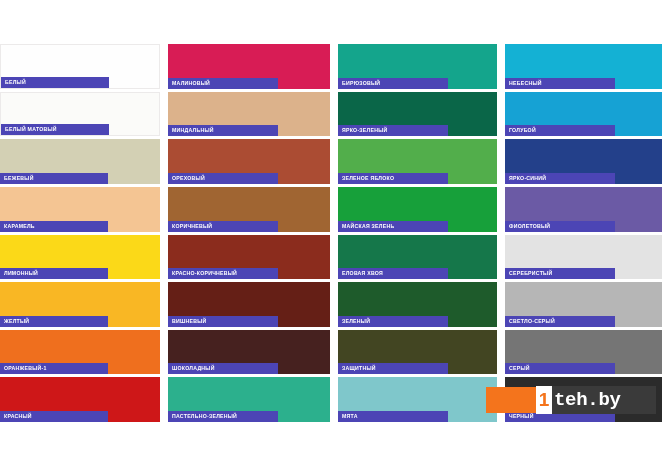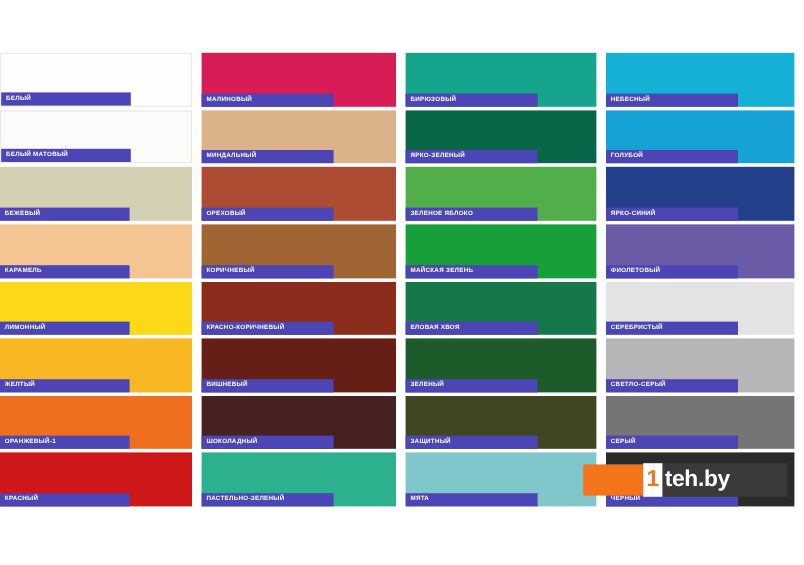--- a/index.html
+++ b/index.html
@@ -122,21 +122,21 @@
   .wm-text {
     position: absolute;
     left: 68px;
     top: 0;
     height: 28px;
     line-height: 28px;
     color: #ffffff;
     font-size: 19px;
     font-weight: bold;
     letter-spacing: -0.3px;
-    font-family: Liberation Sans, sans-serif;
+    font-family: Liberation Mono, monospace;
   }
 </style>
 </head>
 <body>
 
 <div id="palette-root">
 
   <div class="palette-grid">
       <div class="palette-column col-0">
         <div class="swatch-cell">

